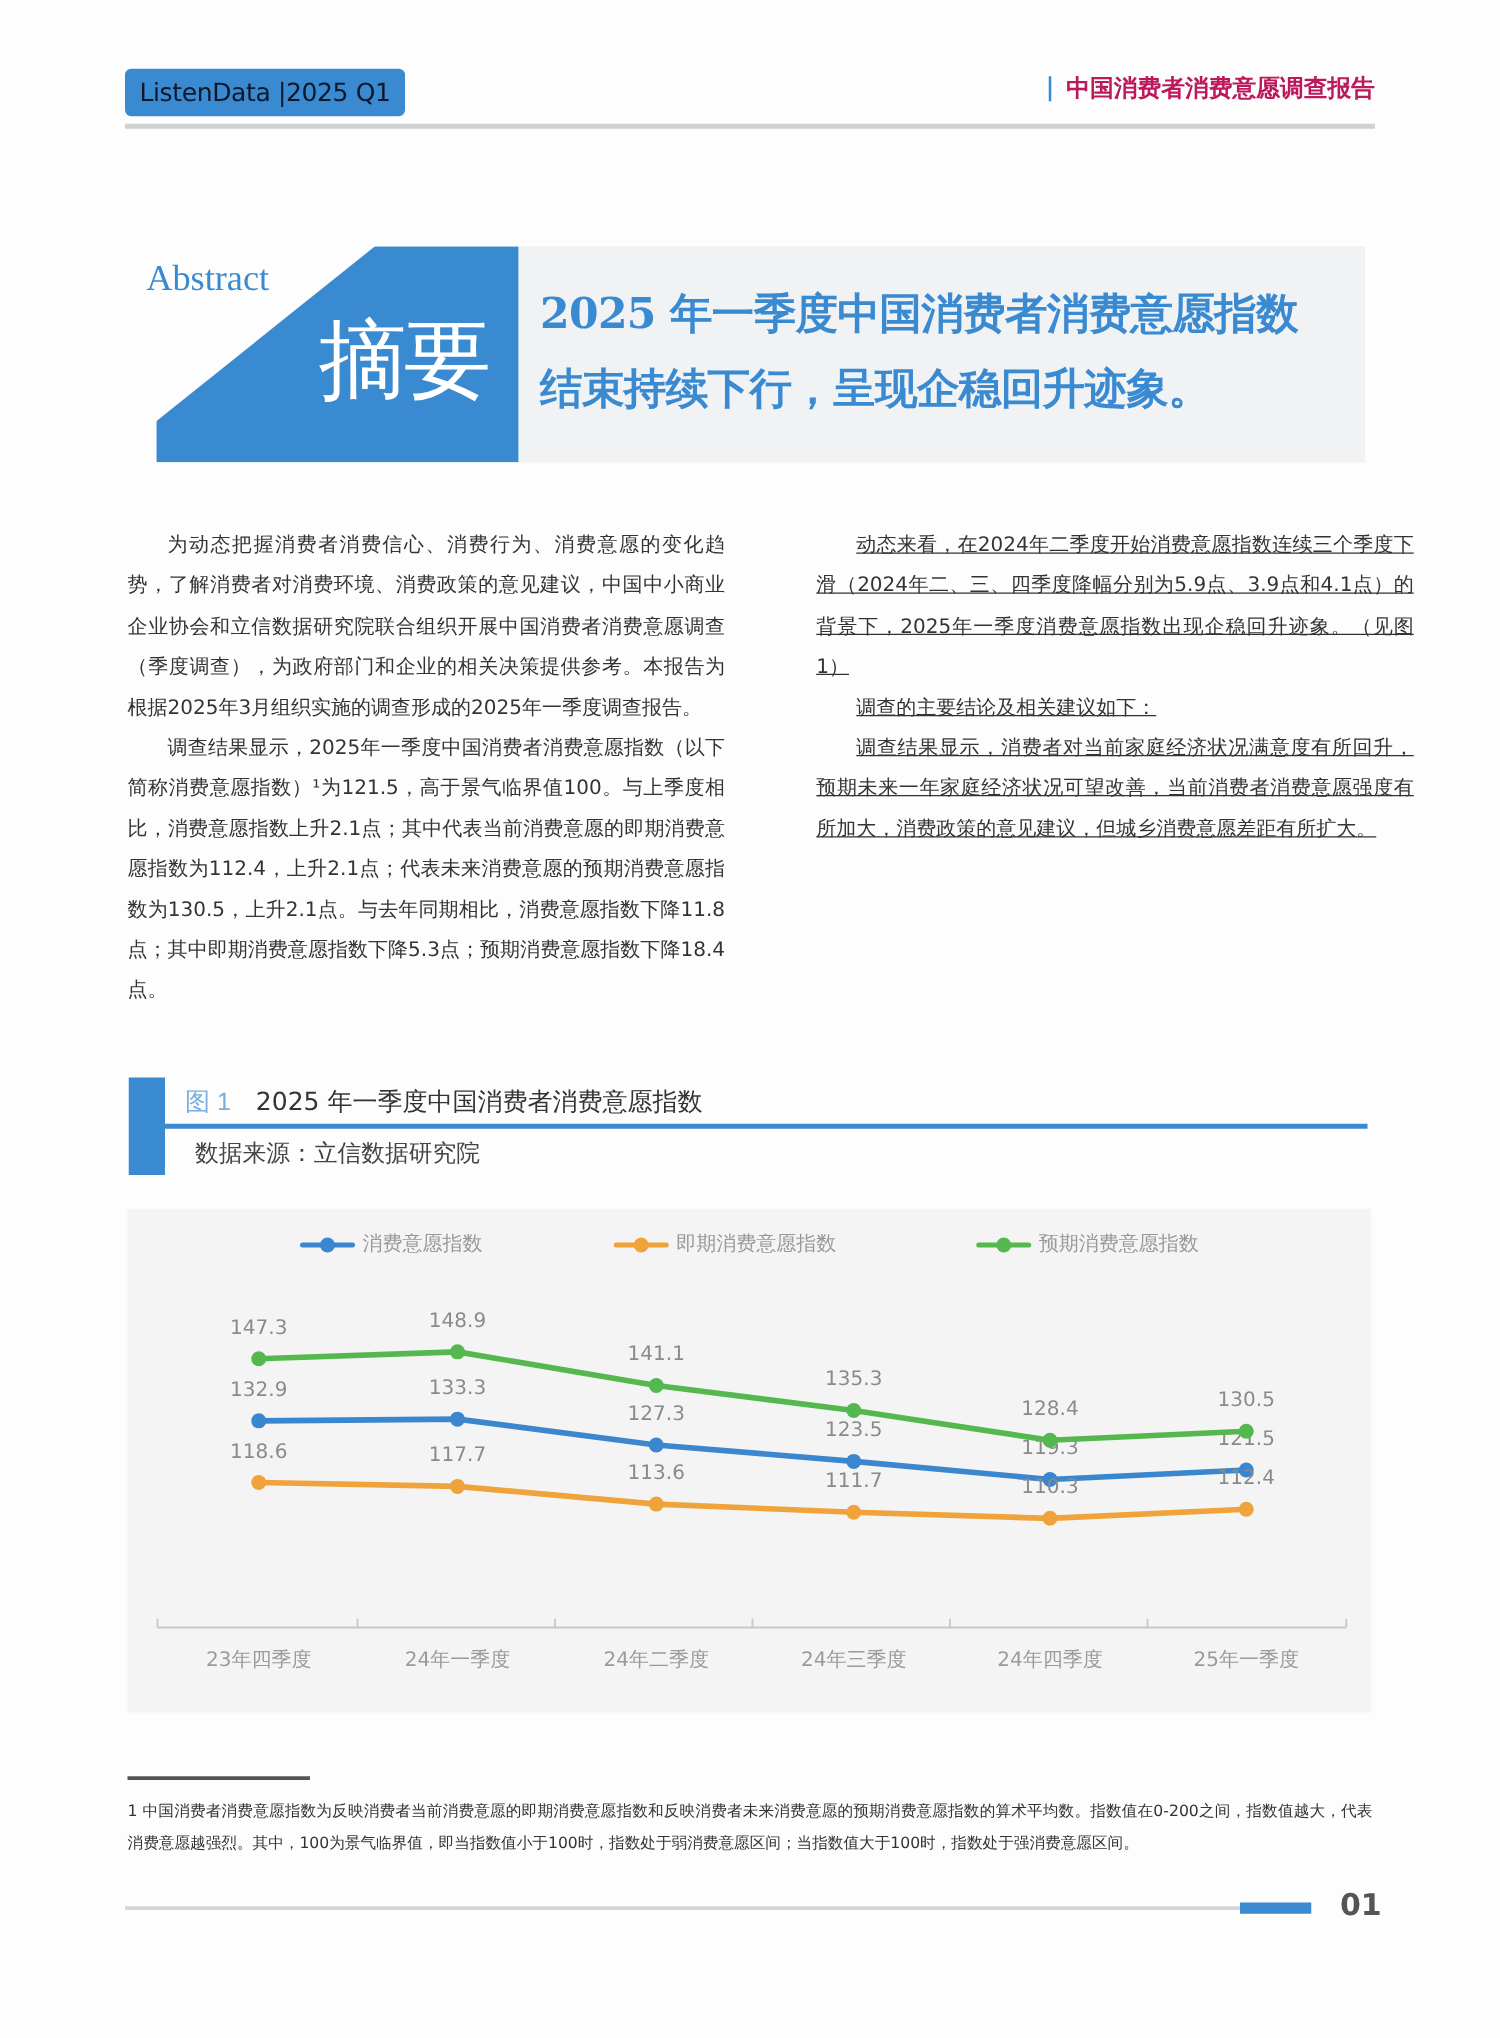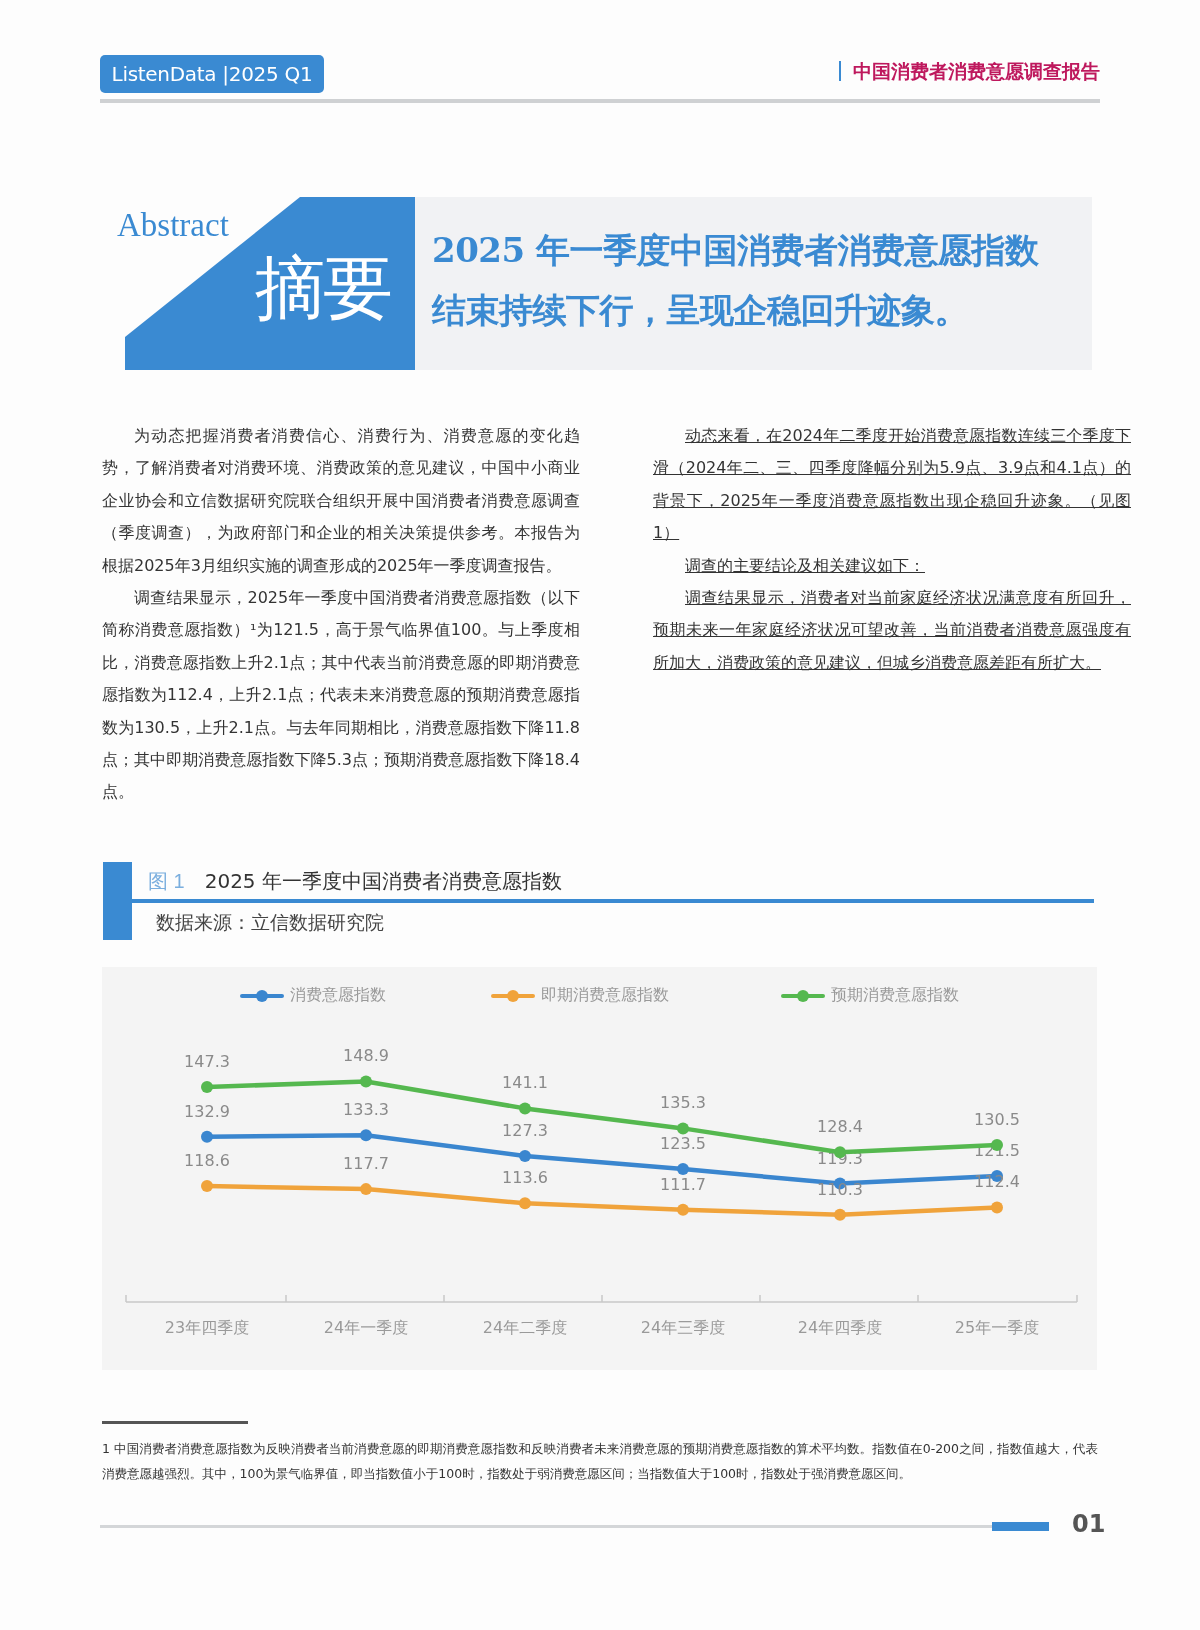--- a/index.html
+++ b/index.html
@@ -6,42 +6,42 @@
   body {
     width: 1200px; height: 1630px; position: relative;
     background: #fdfdfd; overflow: hidden;
     font-family: "DejaVu Sans", "Liberation Sans", sans-serif; color: #333;
   }
   .abs { position: absolute; }
 
   
   .badge {
     left: 100px; top: 55px; width: 224px; height: 38px;
-    background: #3a8ad2; border-radius: 5px; color: #ffffff;
+    background: #3a8ad2; border-radius: 5px; color: #0f172a;
     font-family: "DejaVu Sans", sans-serif; font-size: 20px; line-height: 38px;
     text-align: center; letter-spacing: -0.3px;
   }
   .header-title {
     right: 100px; top: 56px; height: 30px; line-height: 30px;
     font-size: 19px; color: #be185d; padding-left: 14px; font-weight: bold;
   }
   .header-title::before {
     content: ""; position: absolute; left: 0; top: 5px; width: 2px; height: 20px; background: #3a8ad2;
   }
   .header-rule { left: 100px; top: 99px; width: 1000px; height: 4px; background: #cfd1d3; }
 
   
   .banner-bg { left: 415px; top: 197px; width: 677px; height: 173px; background: #f1f2f4; }
   .banner-blue {
     left: 125px; top: 197px; width: 290px; height: 173px; background: #3a8ad2;
     clip-path: polygon(175px 0, 290px 0, 290px 173px, 0 173px, 0 140px);
   }
   .abstract-word {
     left: 117px; top: 207px; font-family: "Liberation Serif", "DejaVu Serif", serif;
-    font-size: 33px; color: #3a8ad2;
+    font-size: 29px; color: #3a8ad2;
   }
   .abstract-cn {
     left: 255px; top: 248px; font-family: "DejaVu Serif", serif; font-weight: normal;
     font-size: 70px; color: #fff; line-height: 80px; letter-spacing: -2px;
   }
   .banner-line {
     left: 432px; font-family: "DejaVu Serif", serif; font-weight: bold;
     font-size: 34px; color: #3a8ad2; white-space: nowrap; letter-spacing: -0.5px;
   }
   .banner-line.l1 { top: 228px; }

